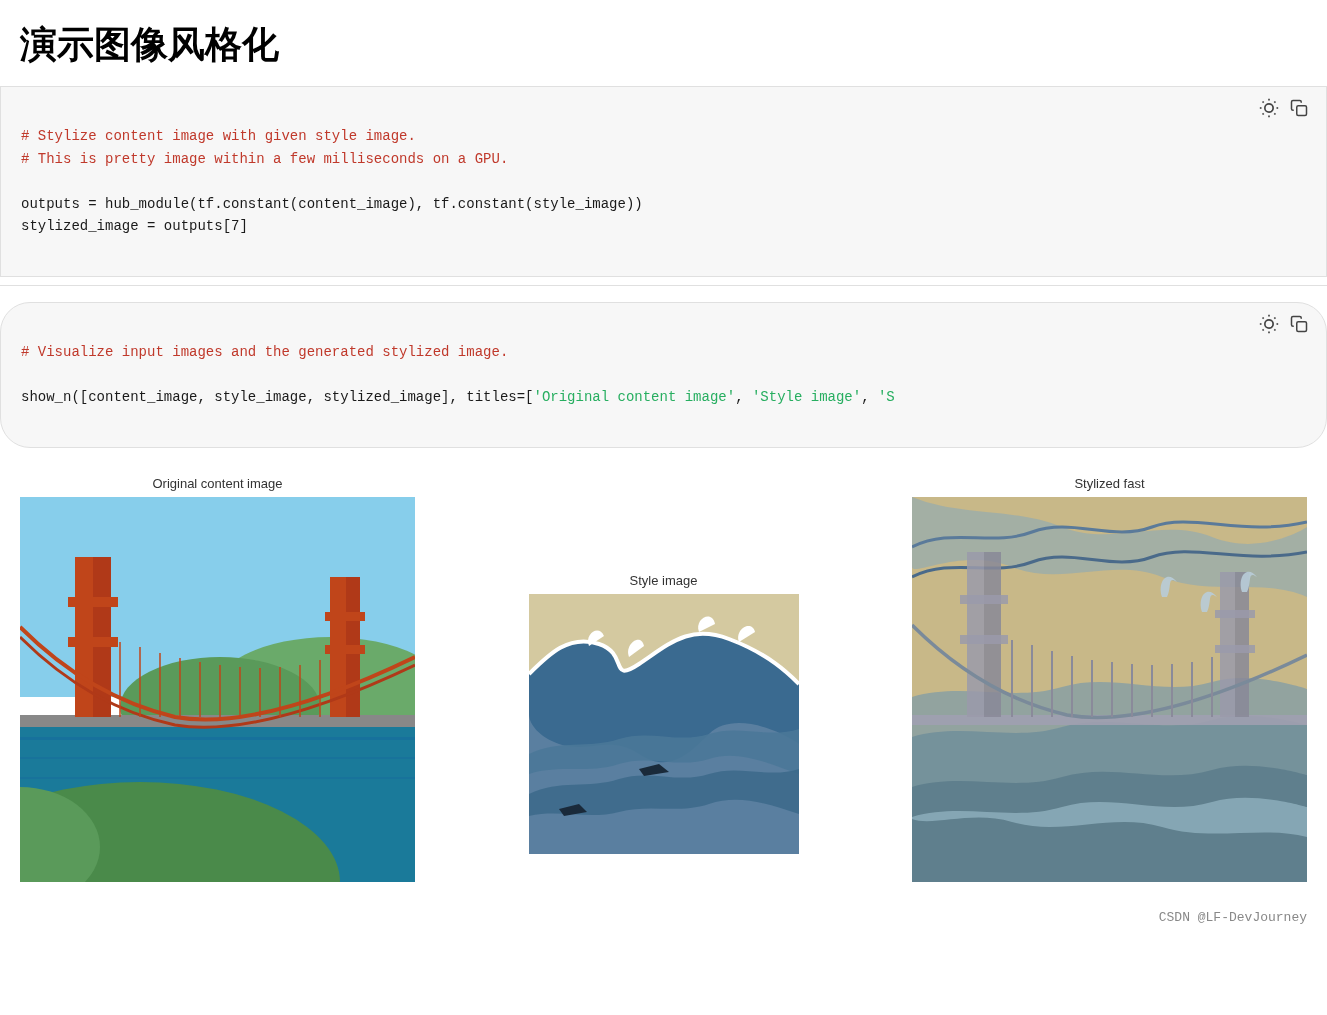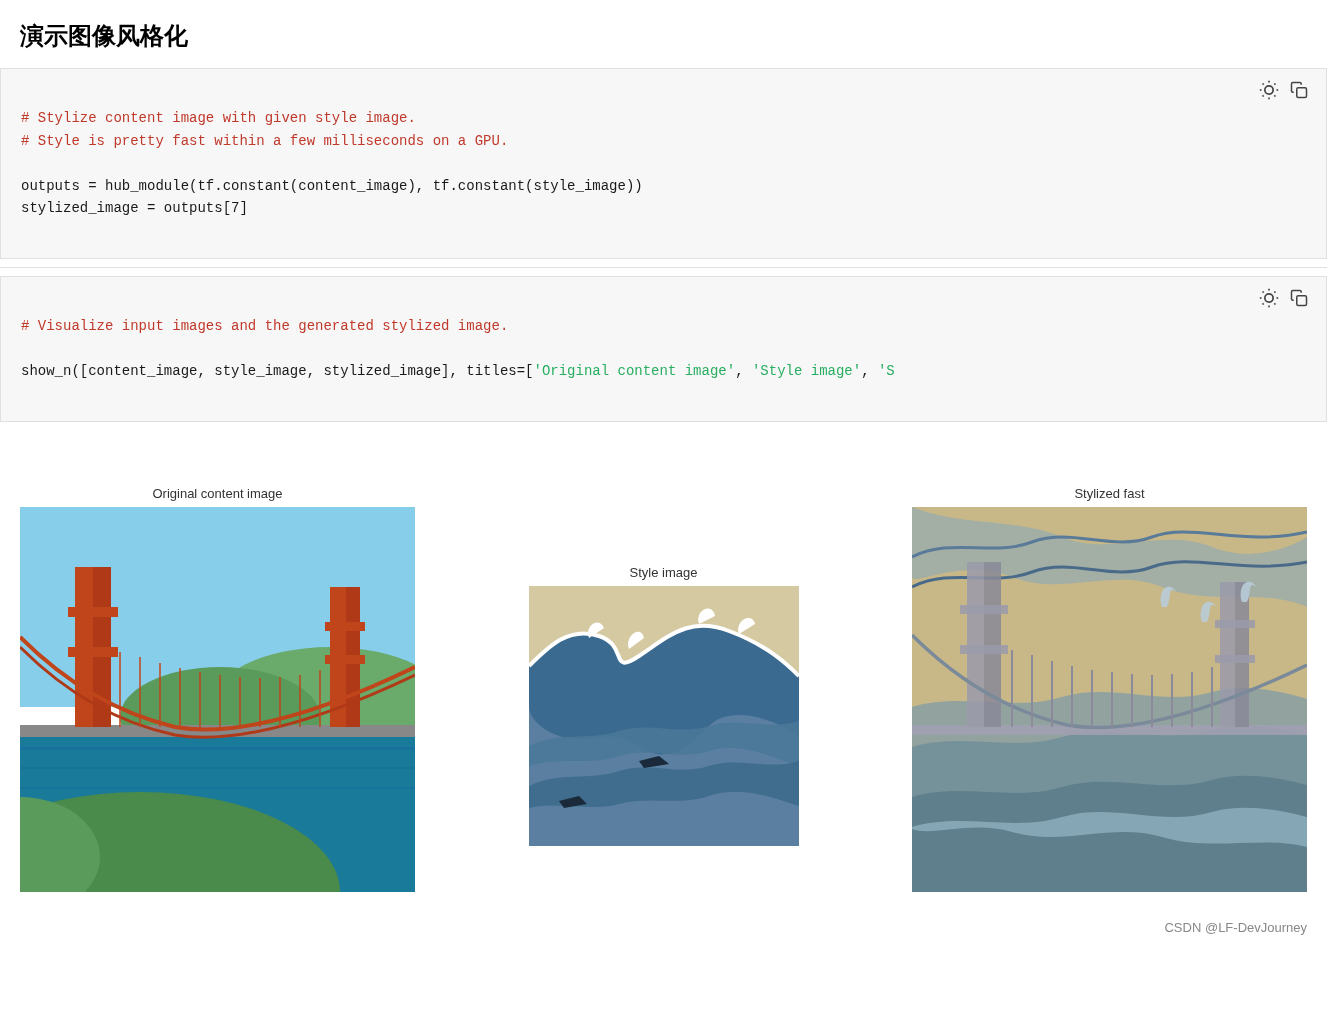--- a/index.html
+++ b/index.html
@@ -4,21 +4,21 @@
   <style>
     * { margin: 0; padding: 0; box-sizing: border-box; }
     body {
       font-family: -apple-system, BlinkMacSystemFont, 'Segoe UI', sans-serif;
       background: #ffffff;
       color: #333;
       width: 1327px;
       min-height: 1015px;
     }
     .page-title {
-      font-size: 24px;
+      font-size: 37px;
       font-weight: bold;
       padding: 20px 20px 16px 20px;
       color: #000;
     }
     .code-cell {
       background: #f7f7f7;
       border: 1px solid #e0e0e0;
       margin: 0 0 8px 0;
       padding: 16px 20px 16px 20px;
       position: relative;
@@ -61,37 +61,37 @@
       align-items: flex-end;
       gap: 0px;
       padding: 10px 0 0 0;
       justify-content: space-between;
       width: 100%;
     }
     .image-container {
       display: flex;
       flex-direction: column;
       align-items: center;
-      margin-top: 36px;
     }
     .image-label {
       font-size: 13px;
       color: #333;
       margin-bottom: 6px;
       text-align: center;
     }
     .img-placeholder {
       display: block;
     }
     
     .footer-credit {
       text-align: right;
       padding: 8px 20px;
       font-size: 13px;
       color: #888;
+      font-family: Liberation Mono, monospace;
     }
     .divider {
       height: 1px;
       background: #e0e0e0;
       margin: 0;
     }
   </style>
 </head>
 <body>
 
@@ -114,30 +114,30 @@
     </div>
     <div class="toolbar-icon" title="Copy code">
       <svg width="18" height="18" viewBox="0 0 24 24" fill="none" stroke="#444" stroke-width="2">
         <rect x="9" y="9" width="13" height="13" rx="2" ry="2"></rect>
         <path d="M5 15H4a2 2 0 0 1-2-2V4a2 2 0 0 1 2-2h9a2 2 0 0 1 2 2v1"></path>
       </svg>
     </div>
   </div>
   <div class="code-block">
 <span class="comment"># Stylize content image with given style image.</span>
-<span class="comment"># Style is pretty fast within a few milliseconds on a GPU.</span>
+<span class="comment"># This is pretty image within a few milliseconds on a GPU.</span>
 
 <span class="code-text">outputs = hub_module(tf.constant(content_image), tf.constant(style_image))</span>
 <span class="code-text">stylized_image = outputs[7]</span>
   </div>
 </div>
 
 <div class="divider"></div>
 
-<div class="code-cell" style="margin-top:8px;">
+<div class="code-cell" style="margin-top:16px;border-radius:30px;">
   <div class="cell-toolbar">
     <div class="toolbar-icon" title="Toggle theme">
       <svg width="20" height="20" viewBox="0 0 24 24" fill="none" stroke="#444" stroke-width="2">
         <circle cx="12" cy="12" r="5"></circle>
         <line x1="12" y1="1" x2="12" y2="3"></line>
         <line x1="12" y1="21" x2="12" y2="23"></line>
         <line x1="4.22" y1="4.22" x2="5.64" y2="5.64"></line>
         <line x1="18.36" y1="18.36" x2="19.78" y2="19.78"></line>
         <line x1="1" y1="12" x2="3" y2="12"></line>
         <line x1="21" y1="12" x2="23" y2="12"></line>

